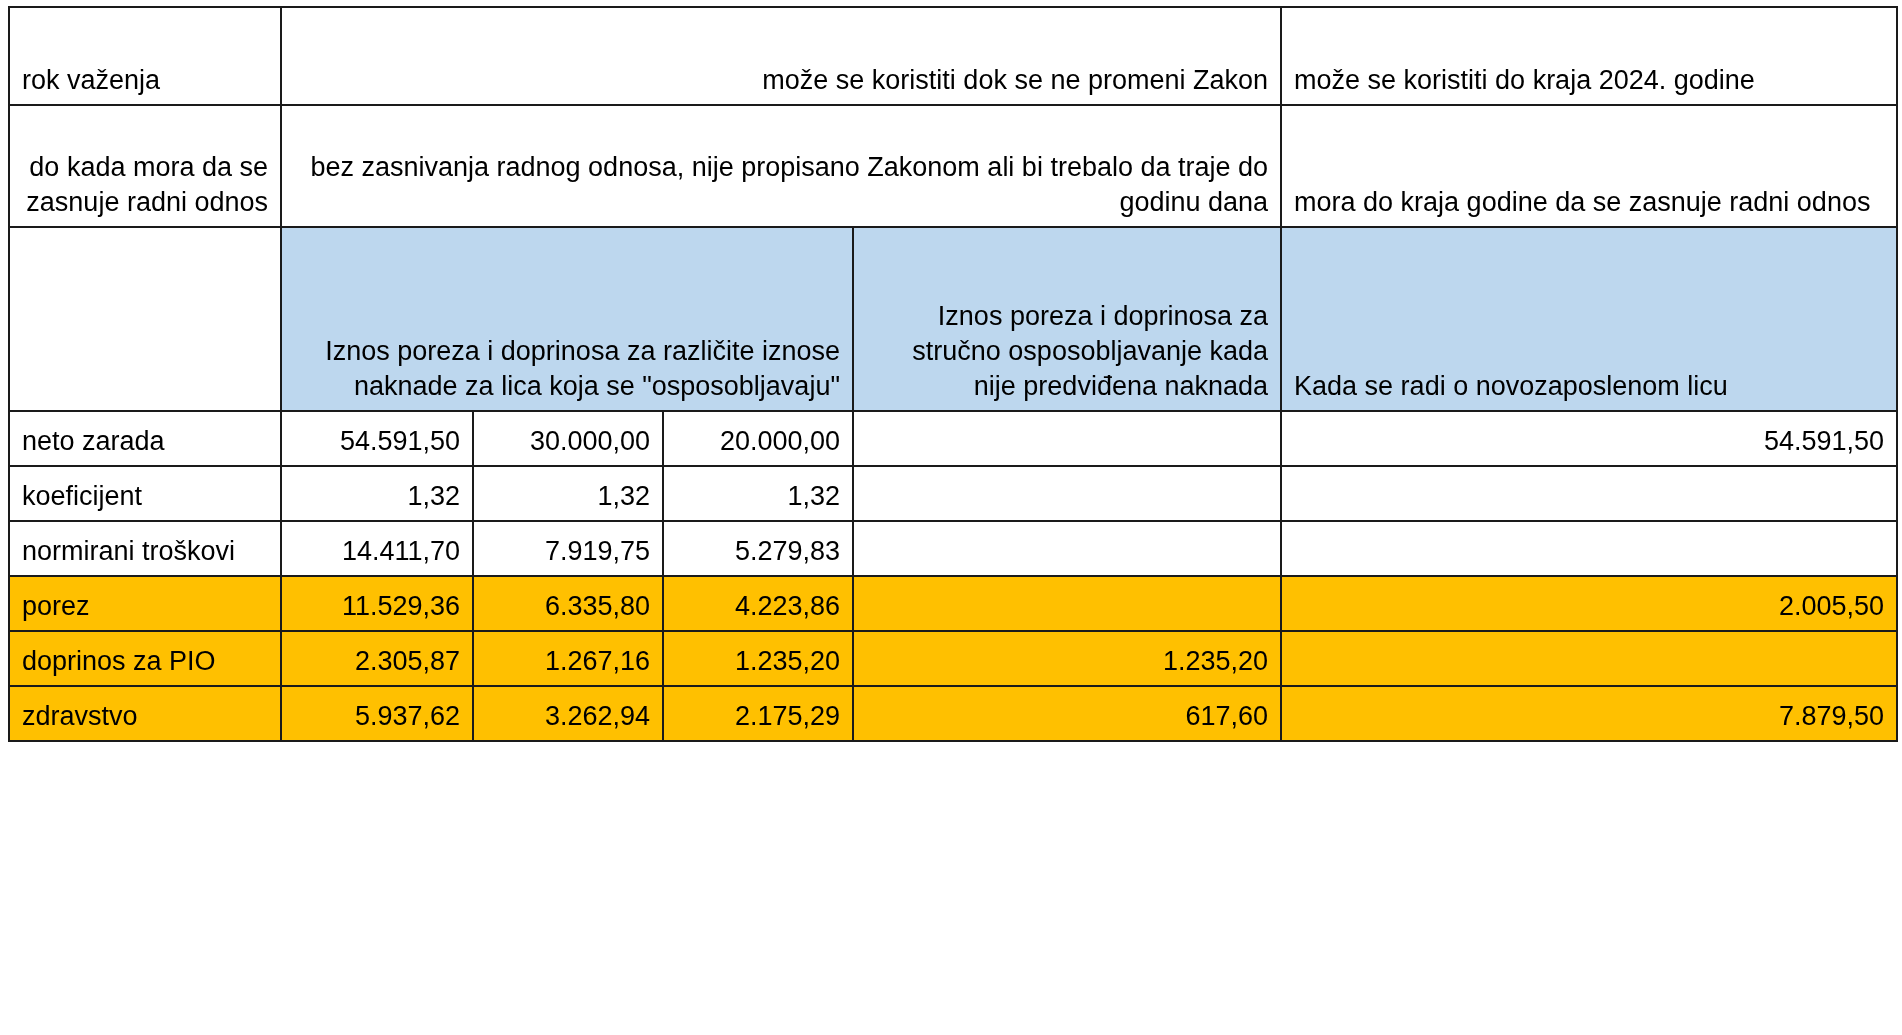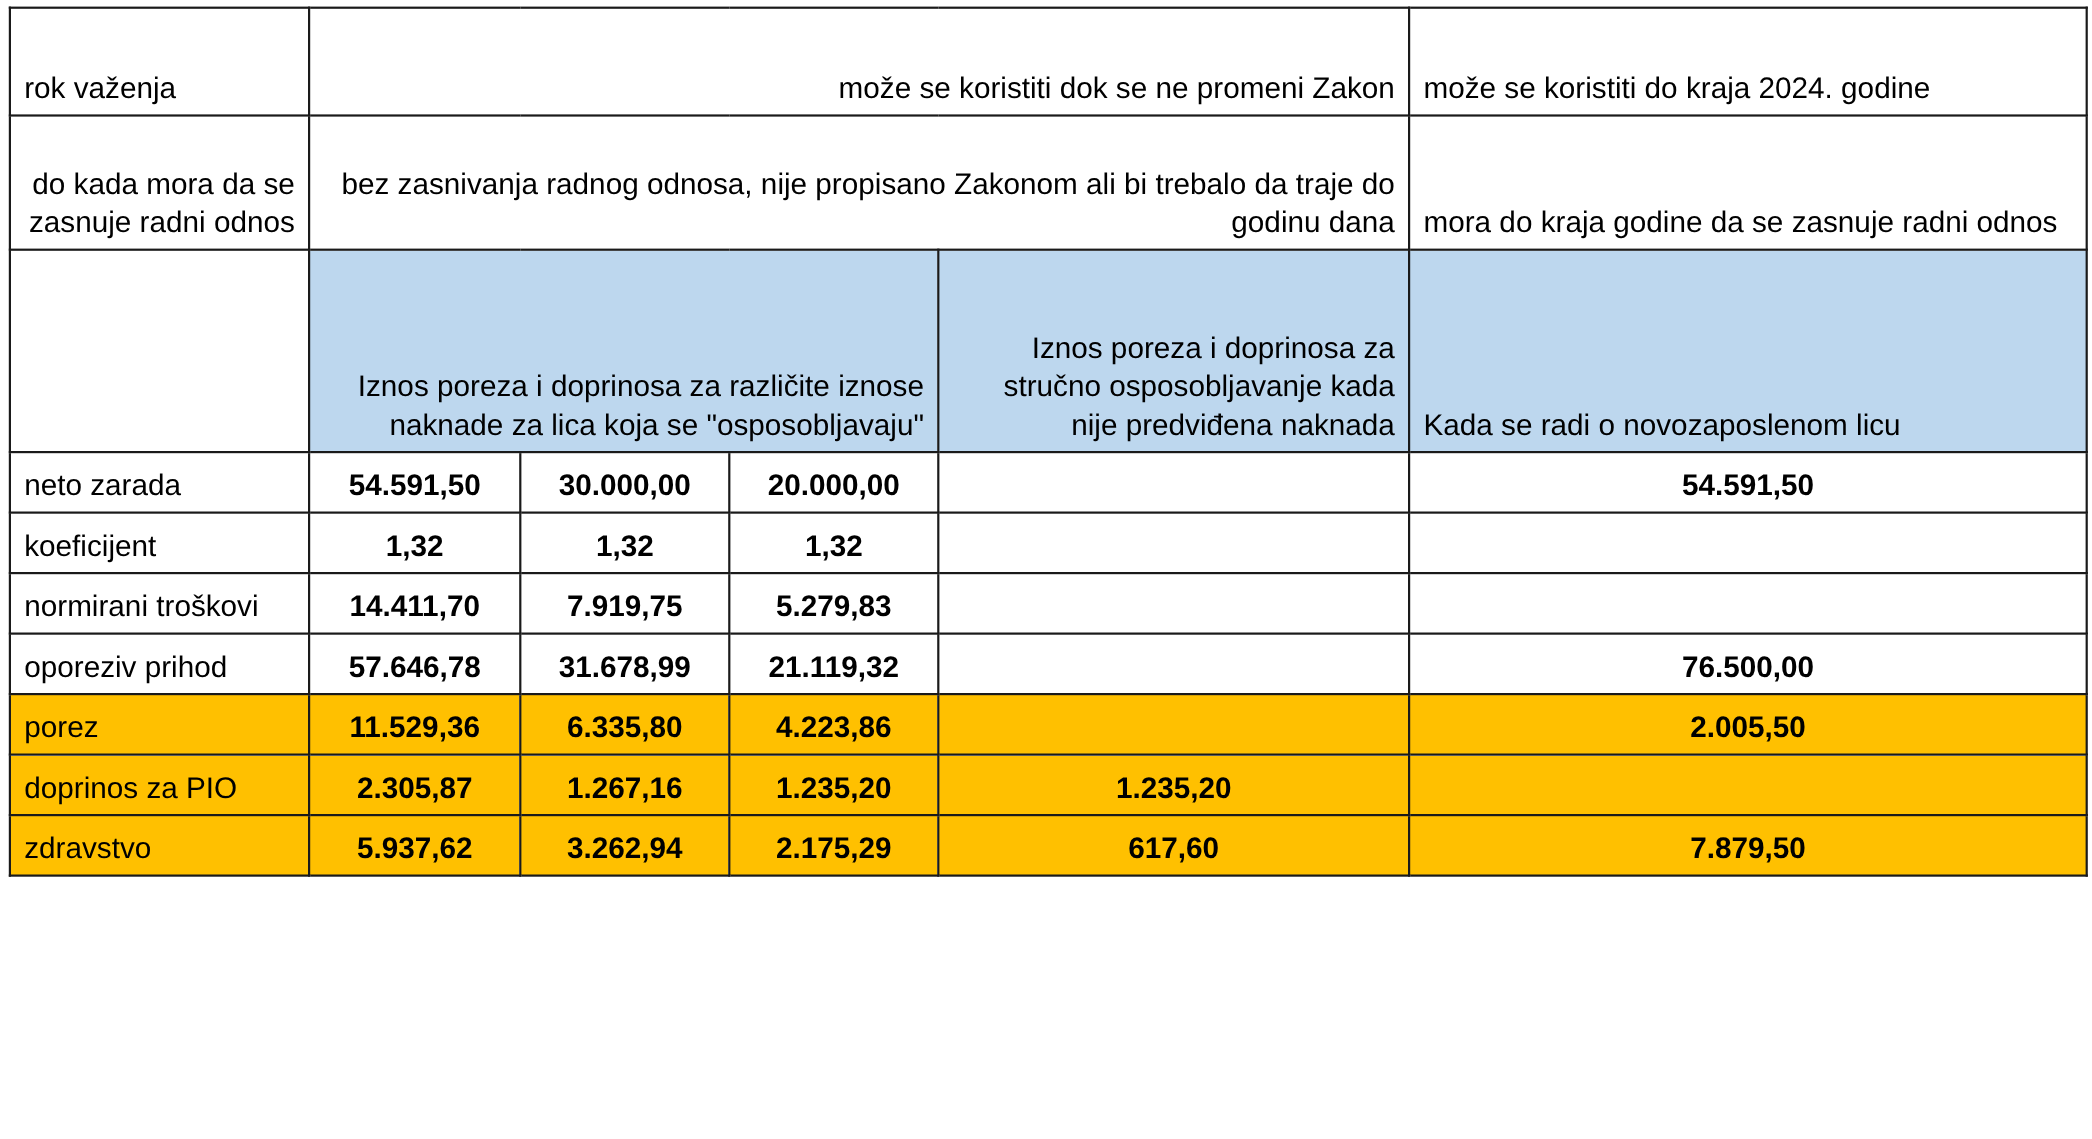--- a/index.html
+++ b/index.html
@@ -41,21 +41,21 @@
   .c1 { width: 272px; }
   .c2 { width: 192px; }
   .c3 { width: 190px; }
   .c4 { width: 190px; }
   .c5 { width: 428px; }
   .c6 { width: 616px; }
 
   
   .ta-l { text-align: left; }
   .ta-c { text-align: right; }
-  .ta-r { text-align: center; font-weight: bold; }
+  .ta-r { text-align: right; }
   .va-b { vertical-align: bottom; }
   .va-m { vertical-align: middle; margin-top: 12px; }
 
   
   .fill-blue   { background: #bdd7ee !important; }
   .fill-orange { background: #ffc000 !important; }
   .fill-red    { background: #ff0000 !important; }
   .fill-green  { background: #00b050 !important; }
   .fill-white  { background: #ffffff !important; }
 
@@ -115,28 +115,20 @@
         </tr>
         <tr class="r-data">
           <td class="fill-white ta-l va-b">normirani troškovi</td>
           <td class="fill-white ta-r va-b nowrap">14.411,70</td>
           <td class="fill-white ta-r va-b nowrap">7.919,75</td>
           <td class="fill-white ta-r va-b nowrap">5.279,83</td>
           <td class="fill-white ta-r va-b nowrap"></td>
           <td class="fill-white ta-r va-b nowrap"></td>
         </tr>
         <tr class="r-data">
-          <td class="fill-white ta-l va-b">oporeziv prihod</td>
-          <td class="fill-white ta-r va-b nowrap">57.646,78</td>
-          <td class="fill-white ta-r va-b nowrap">31.678,99</td>
-          <td class="fill-white ta-r va-b nowrap">21.119,32</td>
-          <td class="fill-white ta-r va-b nowrap"></td>
-          <td class="fill-white ta-r va-b nowrap">76.500,00</td>
-        </tr>
-        <tr class="r-data">
           <td class="fill-orange ta-l va-b">porez</td>
           <td class="fill-orange ta-r va-b nowrap">11.529,36</td>
           <td class="fill-orange ta-r va-b nowrap">6.335,80</td>
           <td class="fill-orange ta-r va-b nowrap">4.223,86</td>
           <td class="fill-orange ta-r va-b nowrap"></td>
           <td class="fill-orange ta-r va-b nowrap">2.005,50</td>
         </tr>
         <tr class="r-data">
           <td class="fill-orange ta-l va-b">doprinos za PIO</td>
           <td class="fill-orange ta-r va-b nowrap">2.305,87</td>

